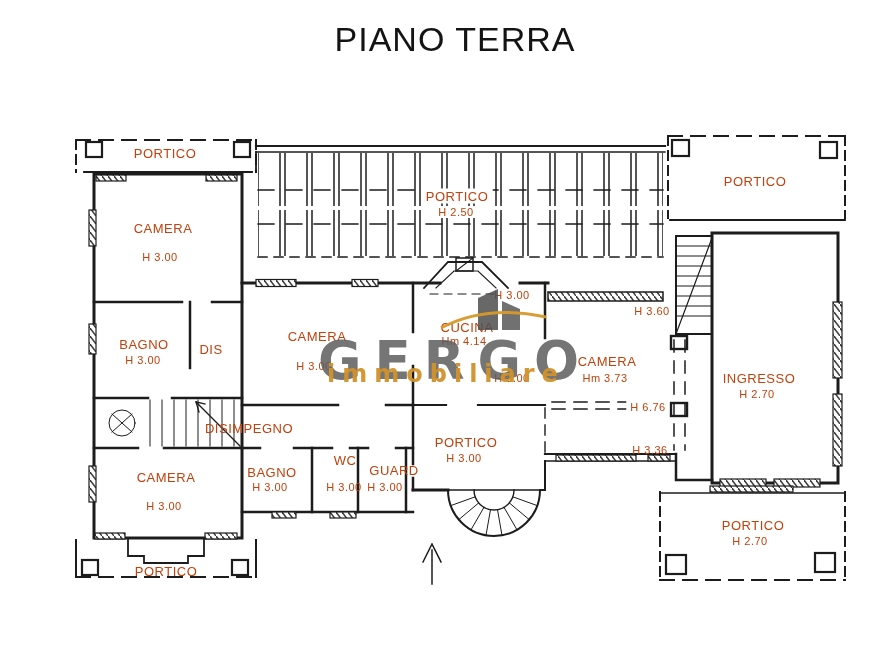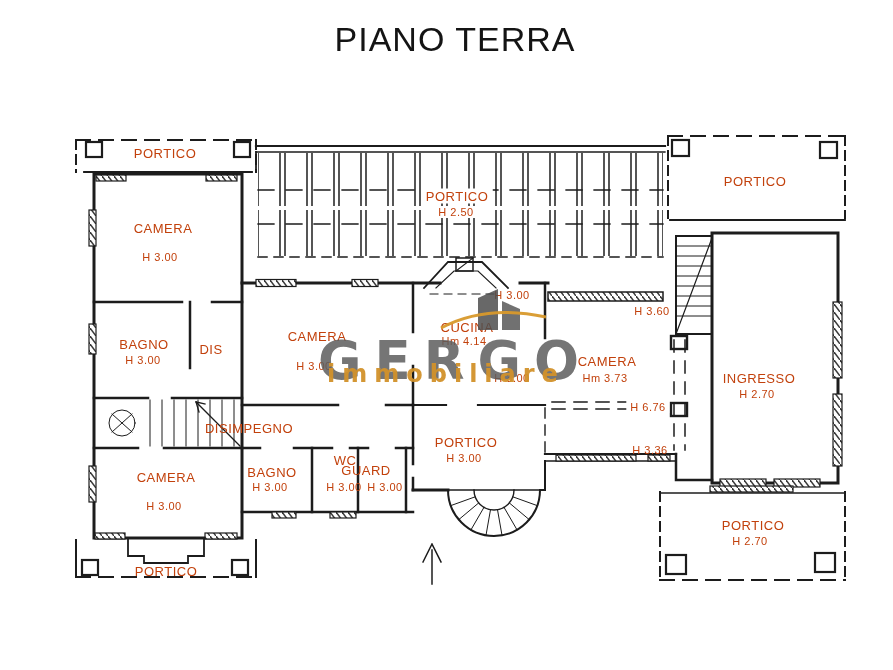--- a/index.html
+++ b/index.html
@@ -234,21 +234,21 @@
 
     <div class="lbl" style="left:166px;top:477px">CAMERA</div>
     <div class="lbl dim" style="left:164px;top:506px">H 3.00</div>
 
     <div class="lbl" style="left:272px;top:472px">BAGNO</div>
     <div class="lbl dim" style="left:270px;top:487px">H 3.00</div>
 
     <div class="lbl" style="left:345px;top:460px">WC</div>
     <div class="lbl dim" style="left:344px;top:487px">H 3.00</div>
 
-    <div class="lbl" style="left:366px;top:470px">GUARD</div>
+    <div class="lbl" style="left:394px;top:470px">GUARD</div>
     <div class="lbl dim" style="left:385px;top:487px">H 3.00</div>
 
     <div class="lbl" style="left:166px;top:571px">PORTICO</div>
 
     <div class="lbl" style="left:753px;top:525px">PORTICO</div>
     <div class="lbl dim" style="left:750px;top:541px">H 2.70</div>
   </div>
 
   <div>
     <svg class="wm-logo" width="112" height="50" viewBox="0 0 112 50">

